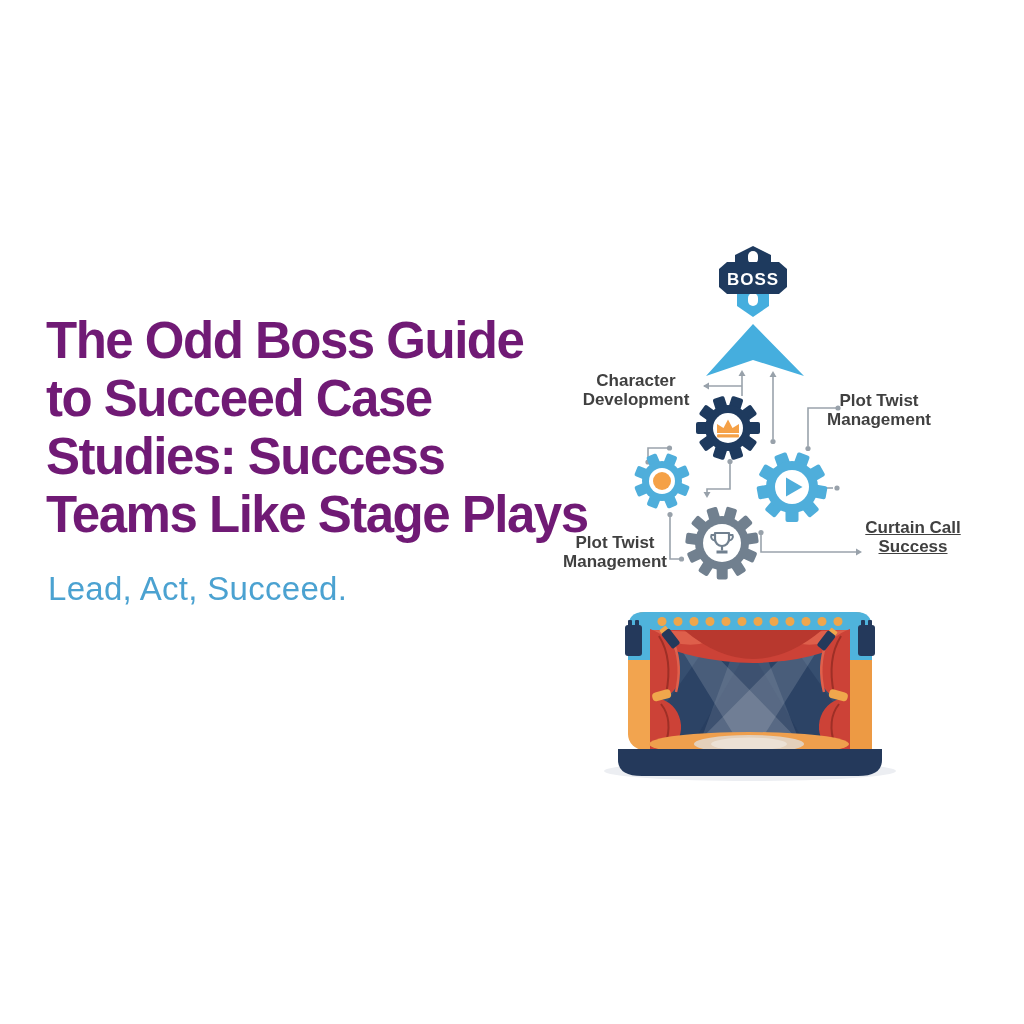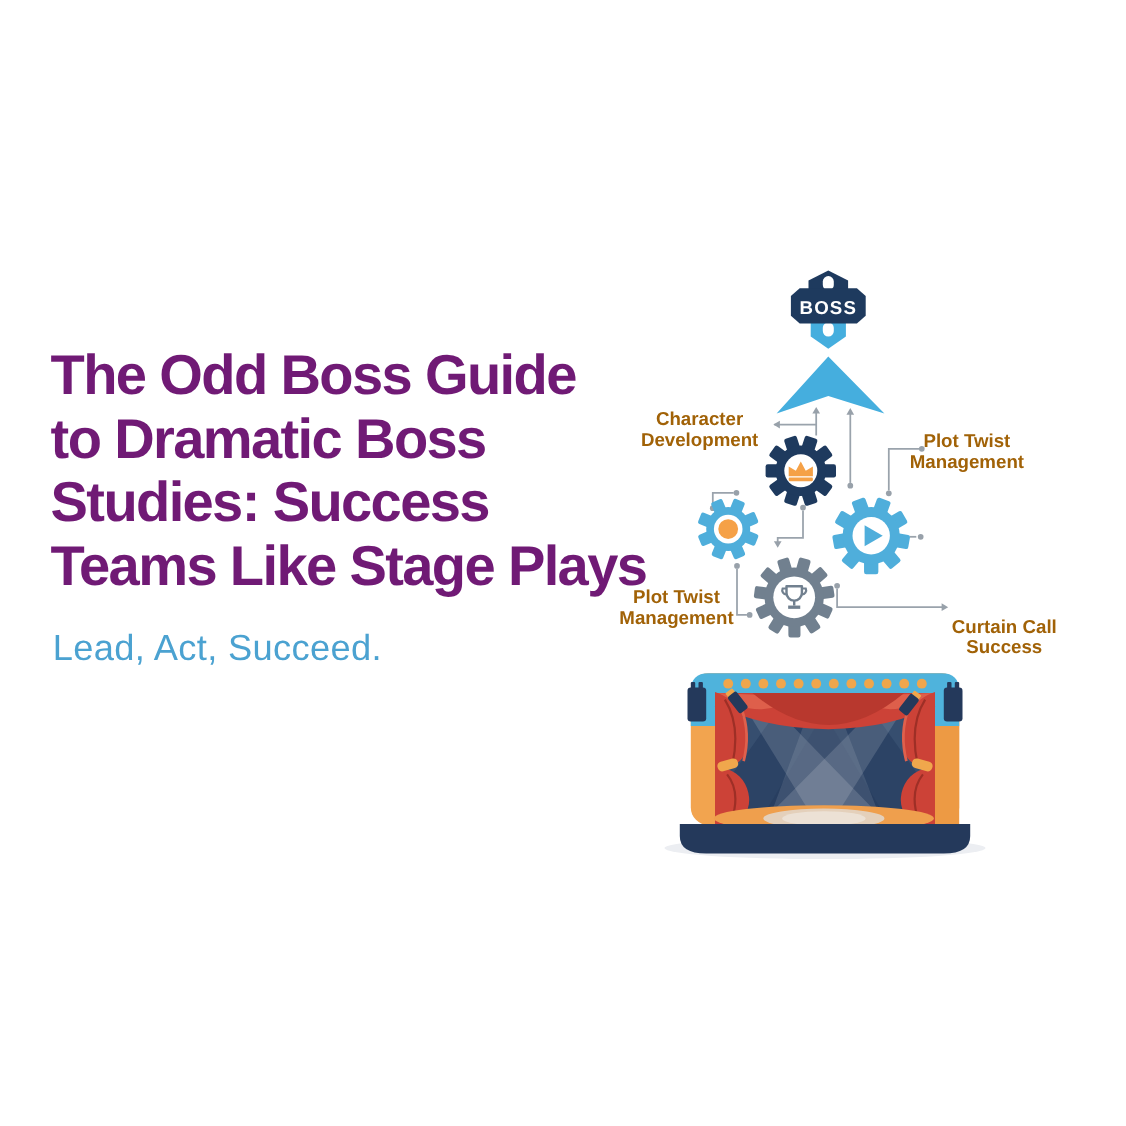--- a/index.html
+++ b/index.html
@@ -4,32 +4,32 @@
 <style>
   html,body{margin:0;padding:0;background:#fff;}
   .canvas{position:relative;width:1024px;height:1024px;background:#ffffff;overflow:hidden;
           font-family:"Liberation Sans",sans-serif;}
   .art{position:absolute;left:0;top:0;width:1024px;height:1024px;}
   .title{position:absolute;left:46px;top:278px;width:600px;color:#701a75;
          font-size:51px;line-height:58px;font-weight:700;letter-spacing:-1.5px;}
   .title span{display:block;}
   .subtitle{position:absolute;left:48px;top:530px;color:#4BA2D1;
             font-size:33px;font-weight:400;letter-spacing:.3px;margin-top:40px;}
-  .lbl{position:absolute;color:#a16207;font-size:17px;line-height:19px;
+  .lbl{position:absolute;color:#404040;font-size:17px;line-height:19px;
        font-weight:700;text-align:center;}
   .lbl.left{text-align:left;}
 </style>
 </head>
 <body>
 
 <div class="canvas">
 
   <h1 class="title">
     <span>The Odd Boss Guide</span>
-    <span>to Dramatic Boss</span>
+    <span>to Succeed Case</span>
     <span>Studies: Success</span>
     <span>Teams Like Stage Plays</span>
   </h1>
 
   <div class="subtitle">Lead, Act, Succeed.</div>
 
   <svg class="art" viewBox="0 0 1024 1024" aria-hidden="true">
 
     <g>
       <ellipse cx="750" cy="771" rx="146" ry="10" fill="#ECEEF2"></ellipse>
@@ -221,14 +221,14 @@
             <path d="M -11 5 L -11 -4 L -4.5 0 L 0 -8.5 L 4.5 0 L 11 -4 L 11 5 Z" fill="#F5A147"></path>
             <rect x="-11" y="6.2" width="22" height="3.2" rx="1" fill="#F5A147"></rect>
           </g>
         </g>
       </g>
   </svg>
 
   <div class="lbl" style="left:566px;top:371px;width:140px;">Character Development</div>
   <div class="lbl" style="left:820px;top:391px;width:118px;">Plot Twist Management</div>
   <div class="lbl" style="left:556px;top:533px;width:118px;">Plot Twist Management</div>
-  <div class="lbl" style="left:853px;top:560px;width:120px;">Curtain Call Success</div>
+  <div class="lbl" style="left:853px;top:518px;width:120px;text-decoration:underline;">Curtain Call Success</div>
 </div>
 
 </body></html>

